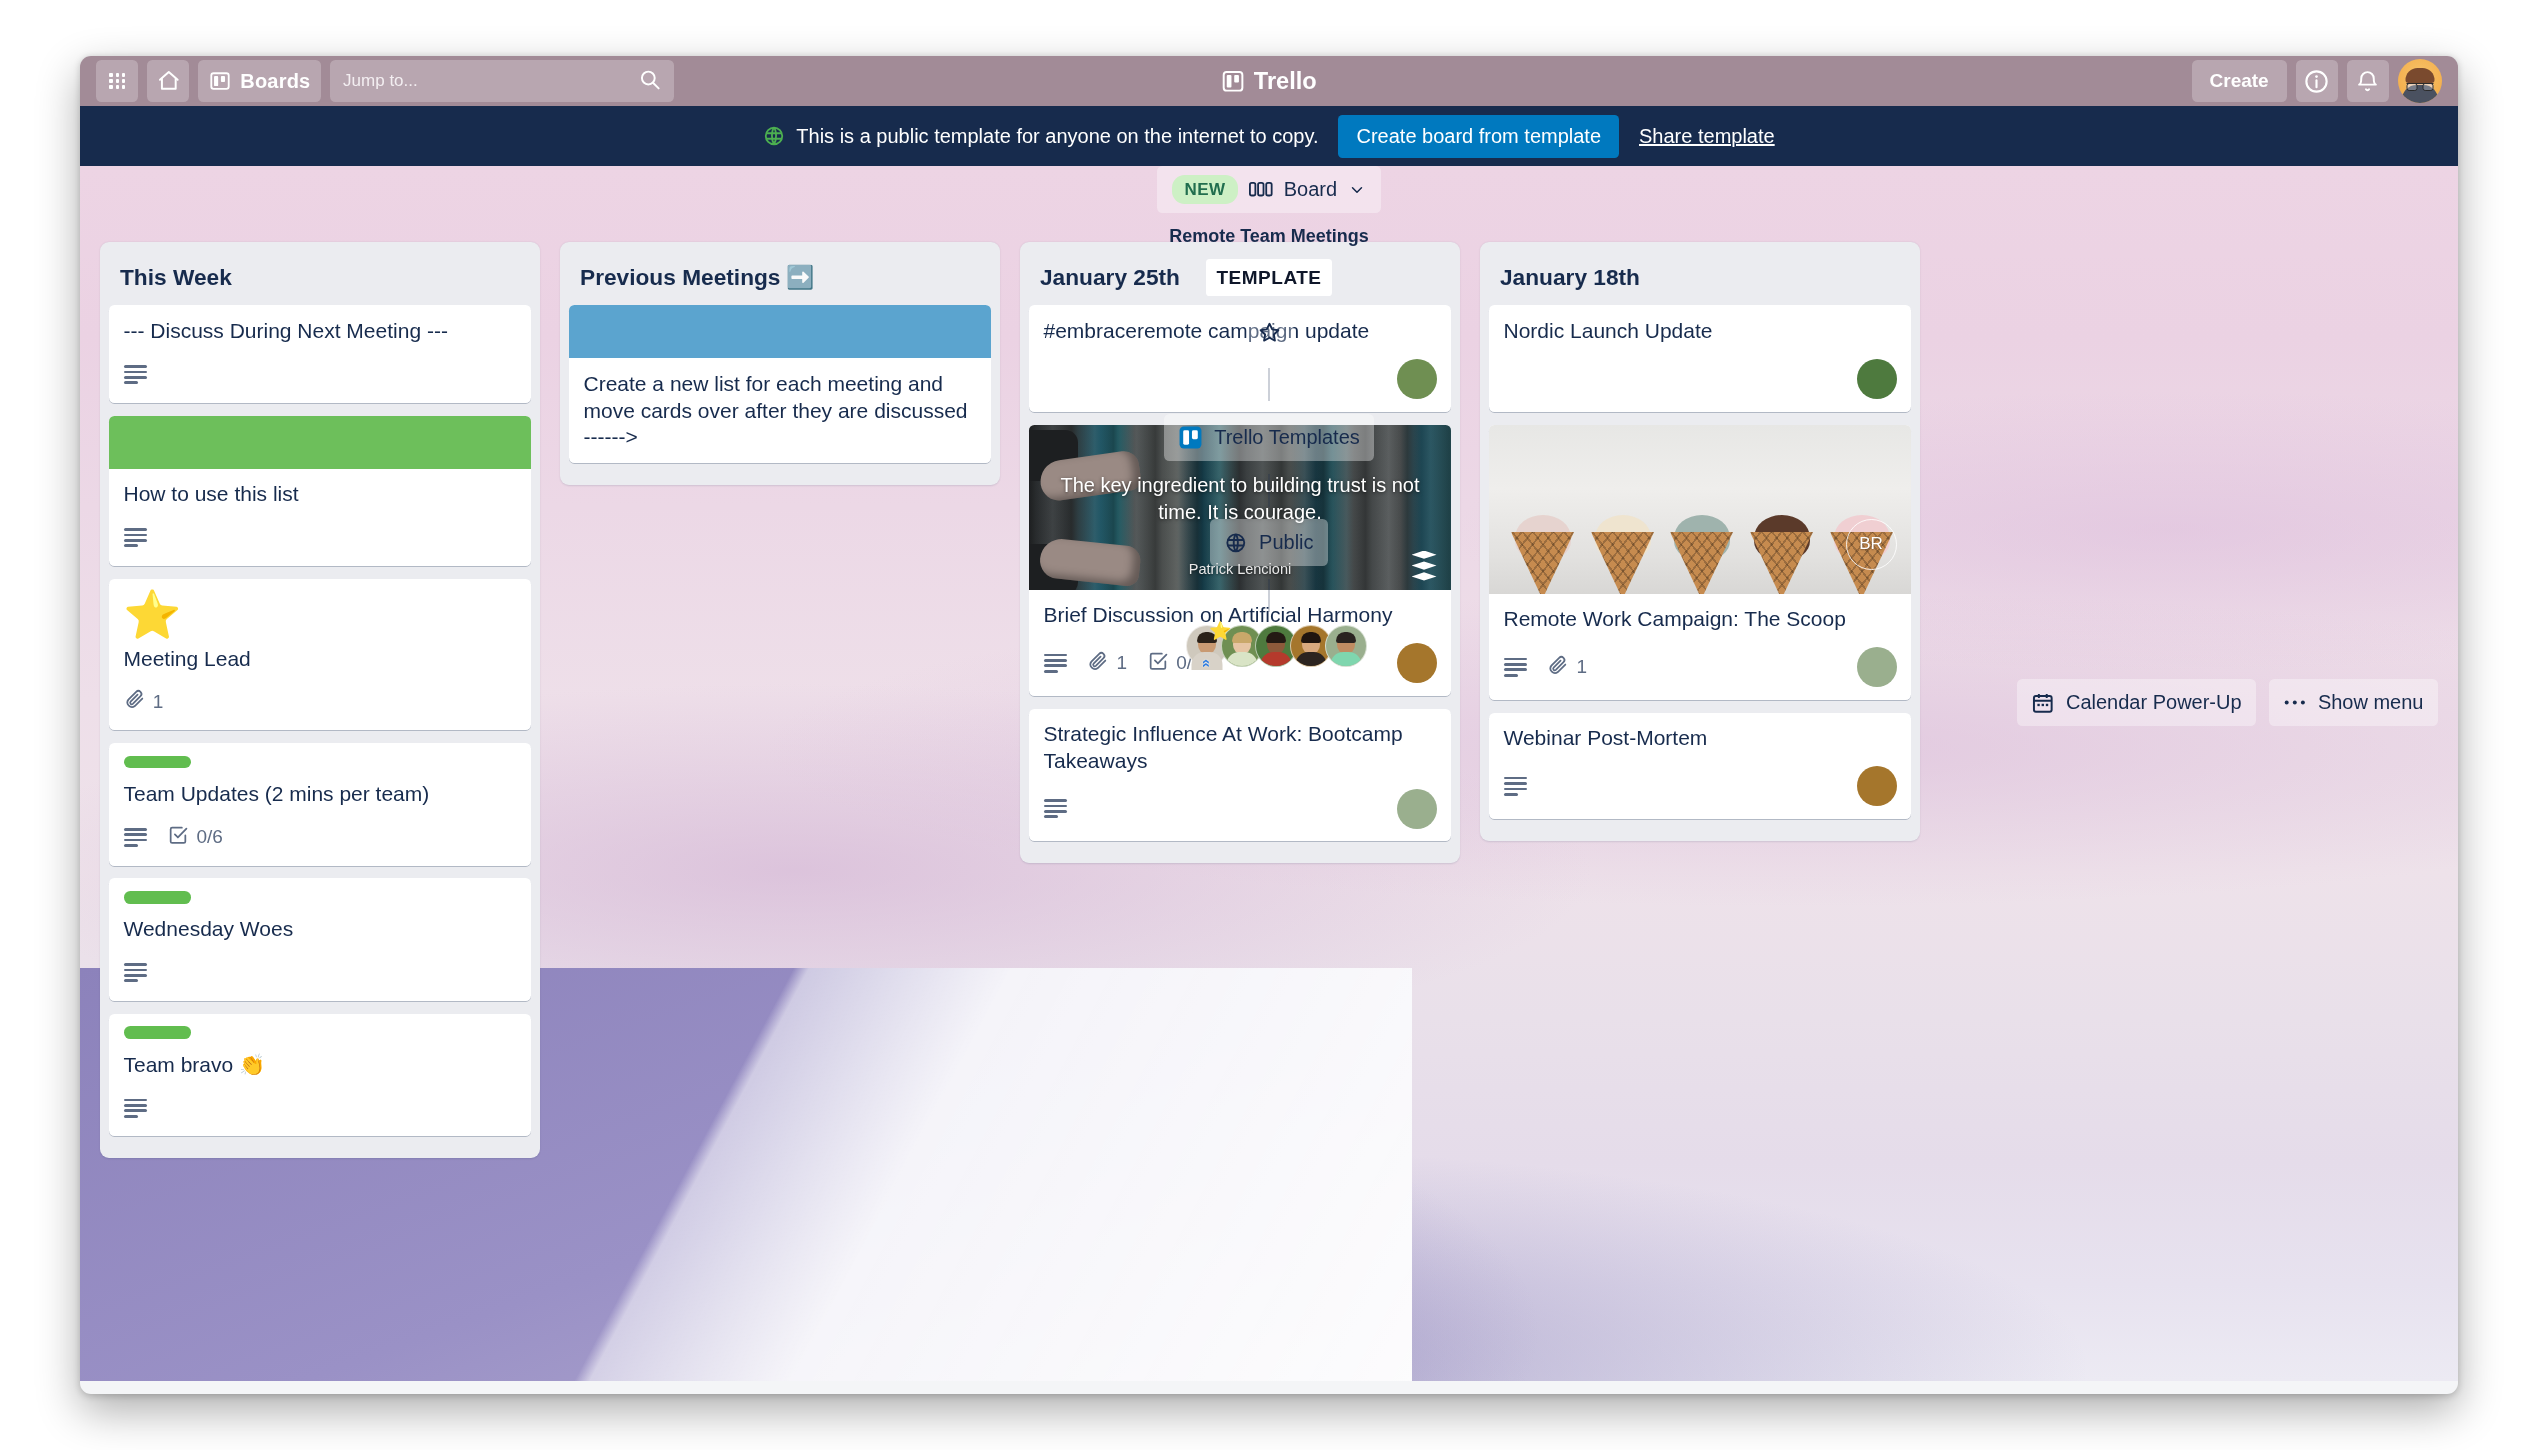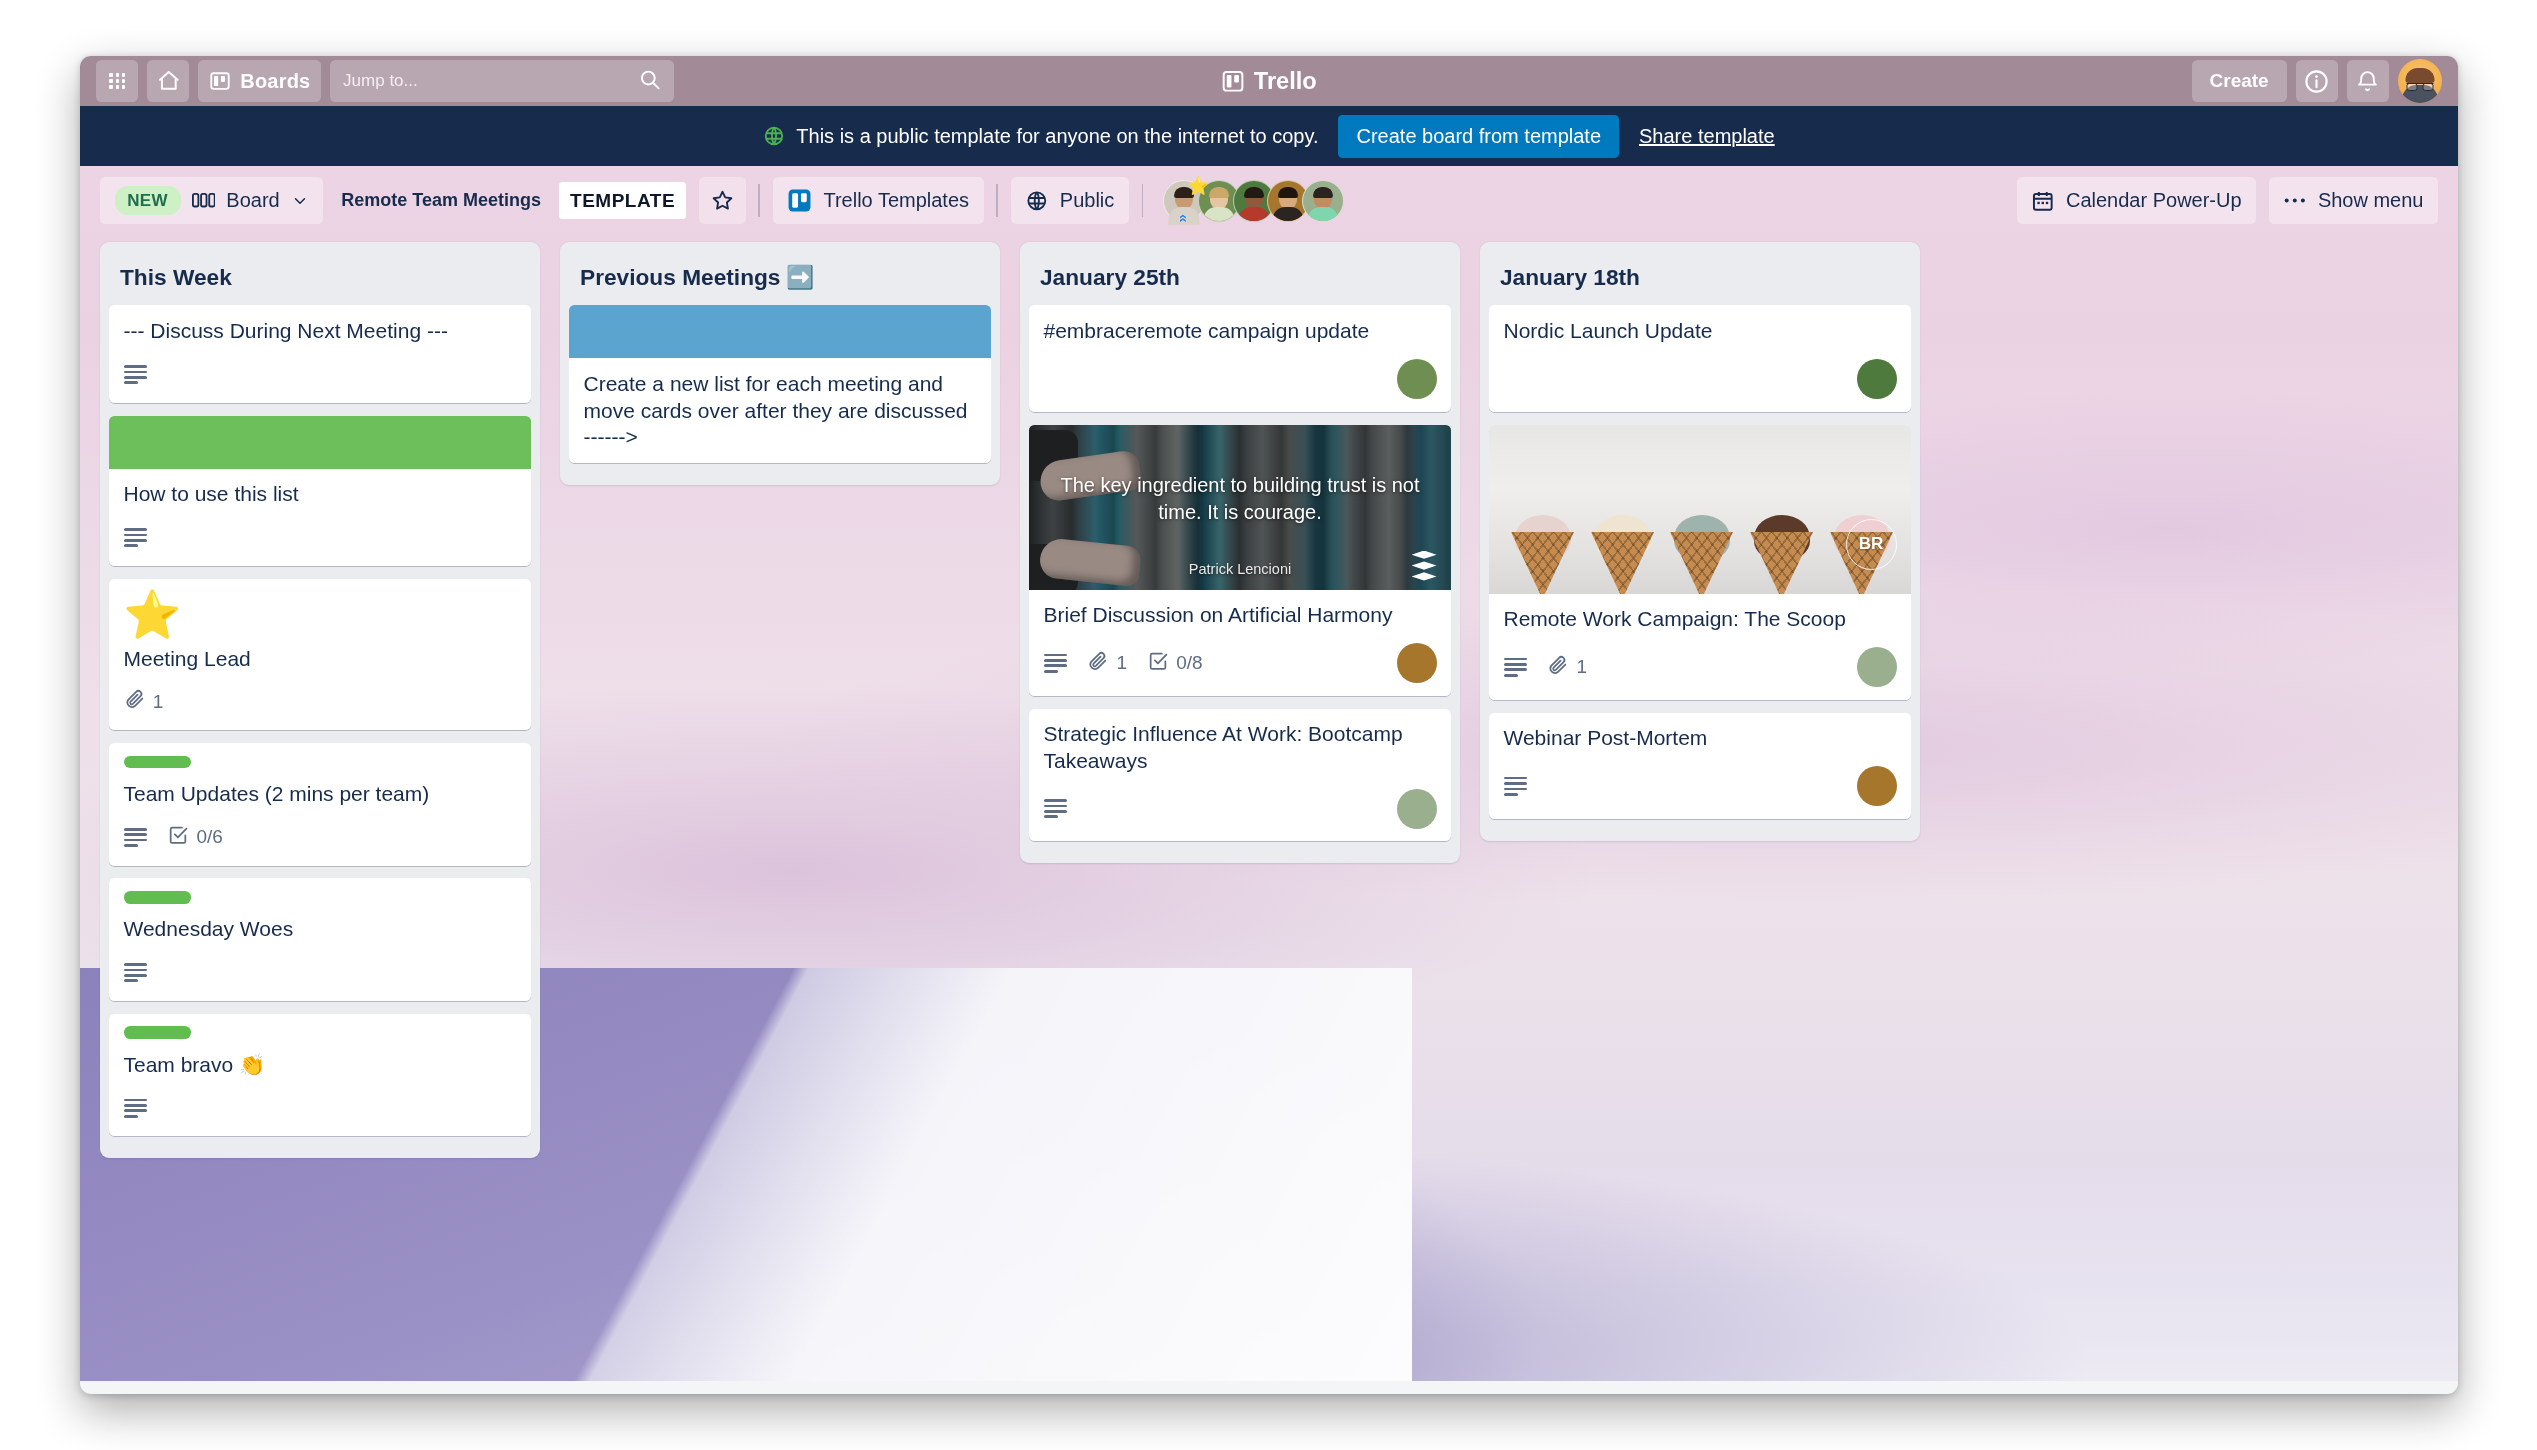--- a/index.html
+++ b/index.html
@@ -144,20 +144,21 @@
     pointer-events:none;
   }
 
   
   .board-header {
     position: relative; z-index: 3;
     height: 69px;
     display: flex; align-items: center;
     padding: 0 20px;
     gap: 12.7px;
+    flex-direction: column;
   }
   .bh-pill {
     background: rgba(255,255,255,.36);
     border-radius: 5.4px;
     height: 47px;
     display: flex; align-items: center;
     gap: 11px; padding: 0 14.5px;
     color: #172b4d; font-size: 20px;
     cursor: pointer; flex-shrink: 0;
   }
@@ -343,21 +344,21 @@
   }
   .cone .scoop {
     position:absolute; top:3.6px; left:50%; transform:translateX(-50%);
     width:56px; height:45px; border-radius:50% 50% 42% 42%;
   }
   .br-logo {
     position:absolute; right:14.5px; bottom:23.6px;
     width:51px; height:51px; border-radius:50%;
     border:1.8px solid rgba(255,255,255,.85);
     display:flex; align-items:center; justify-content:center;
-    color:#fff; font-size:17px; font-weight:bold;
+    color:#fff; font-size:17px; font-weight:normal;
     text-shadow:0 0.9px 1.8px rgba(0,0,0,.35);
   }
 
   .star-emoji { font-size: 47px; line-height: 1; display:block; margin-bottom: 7.3px; }
 </style>
 </head>
 <body>
 
 <div class="window">
 

